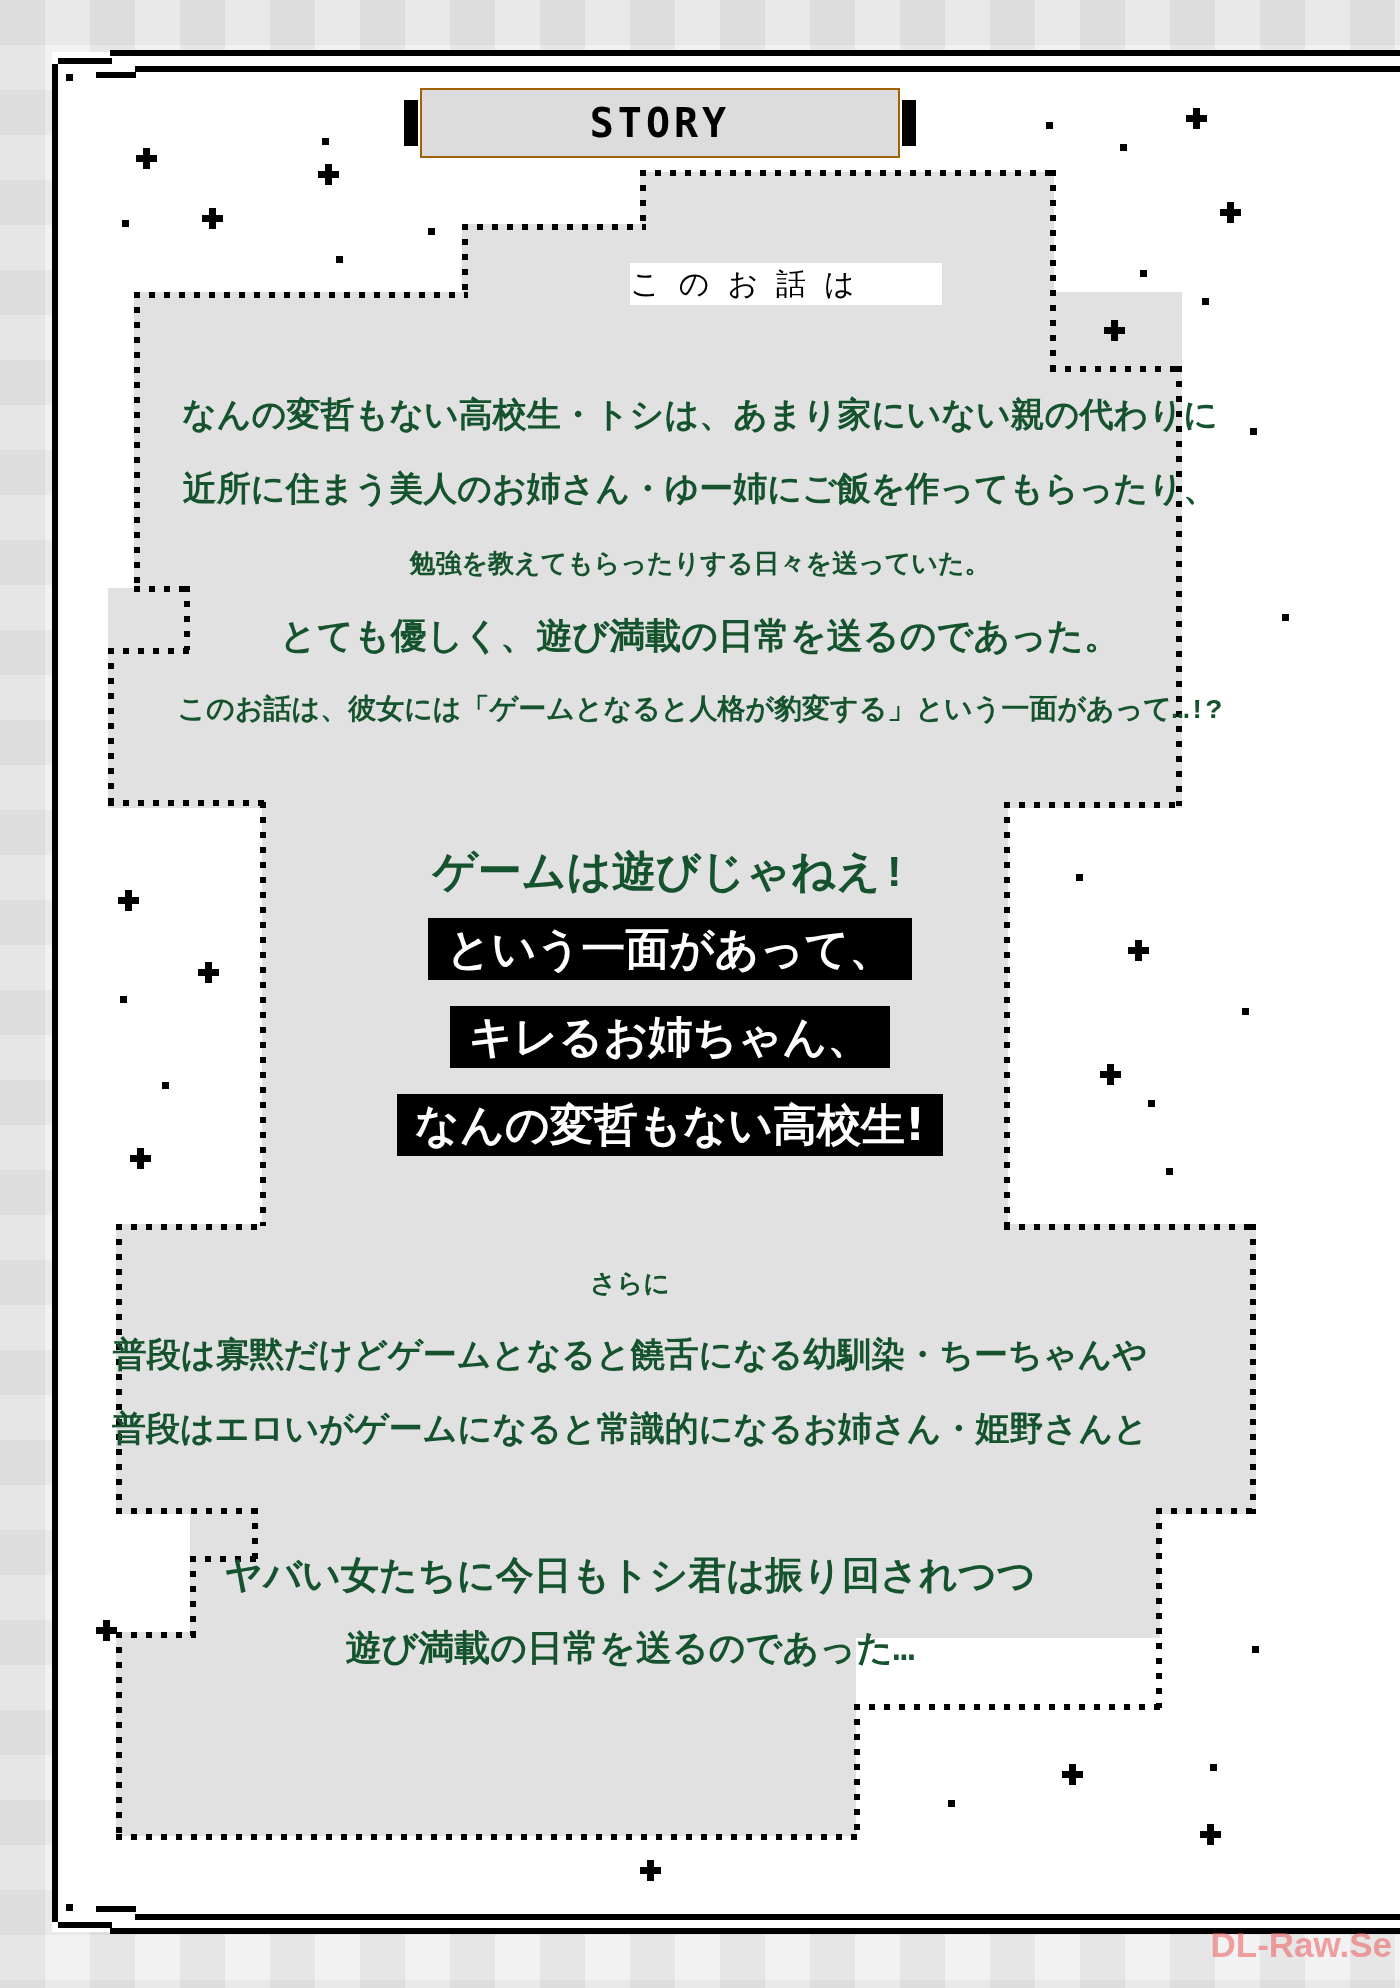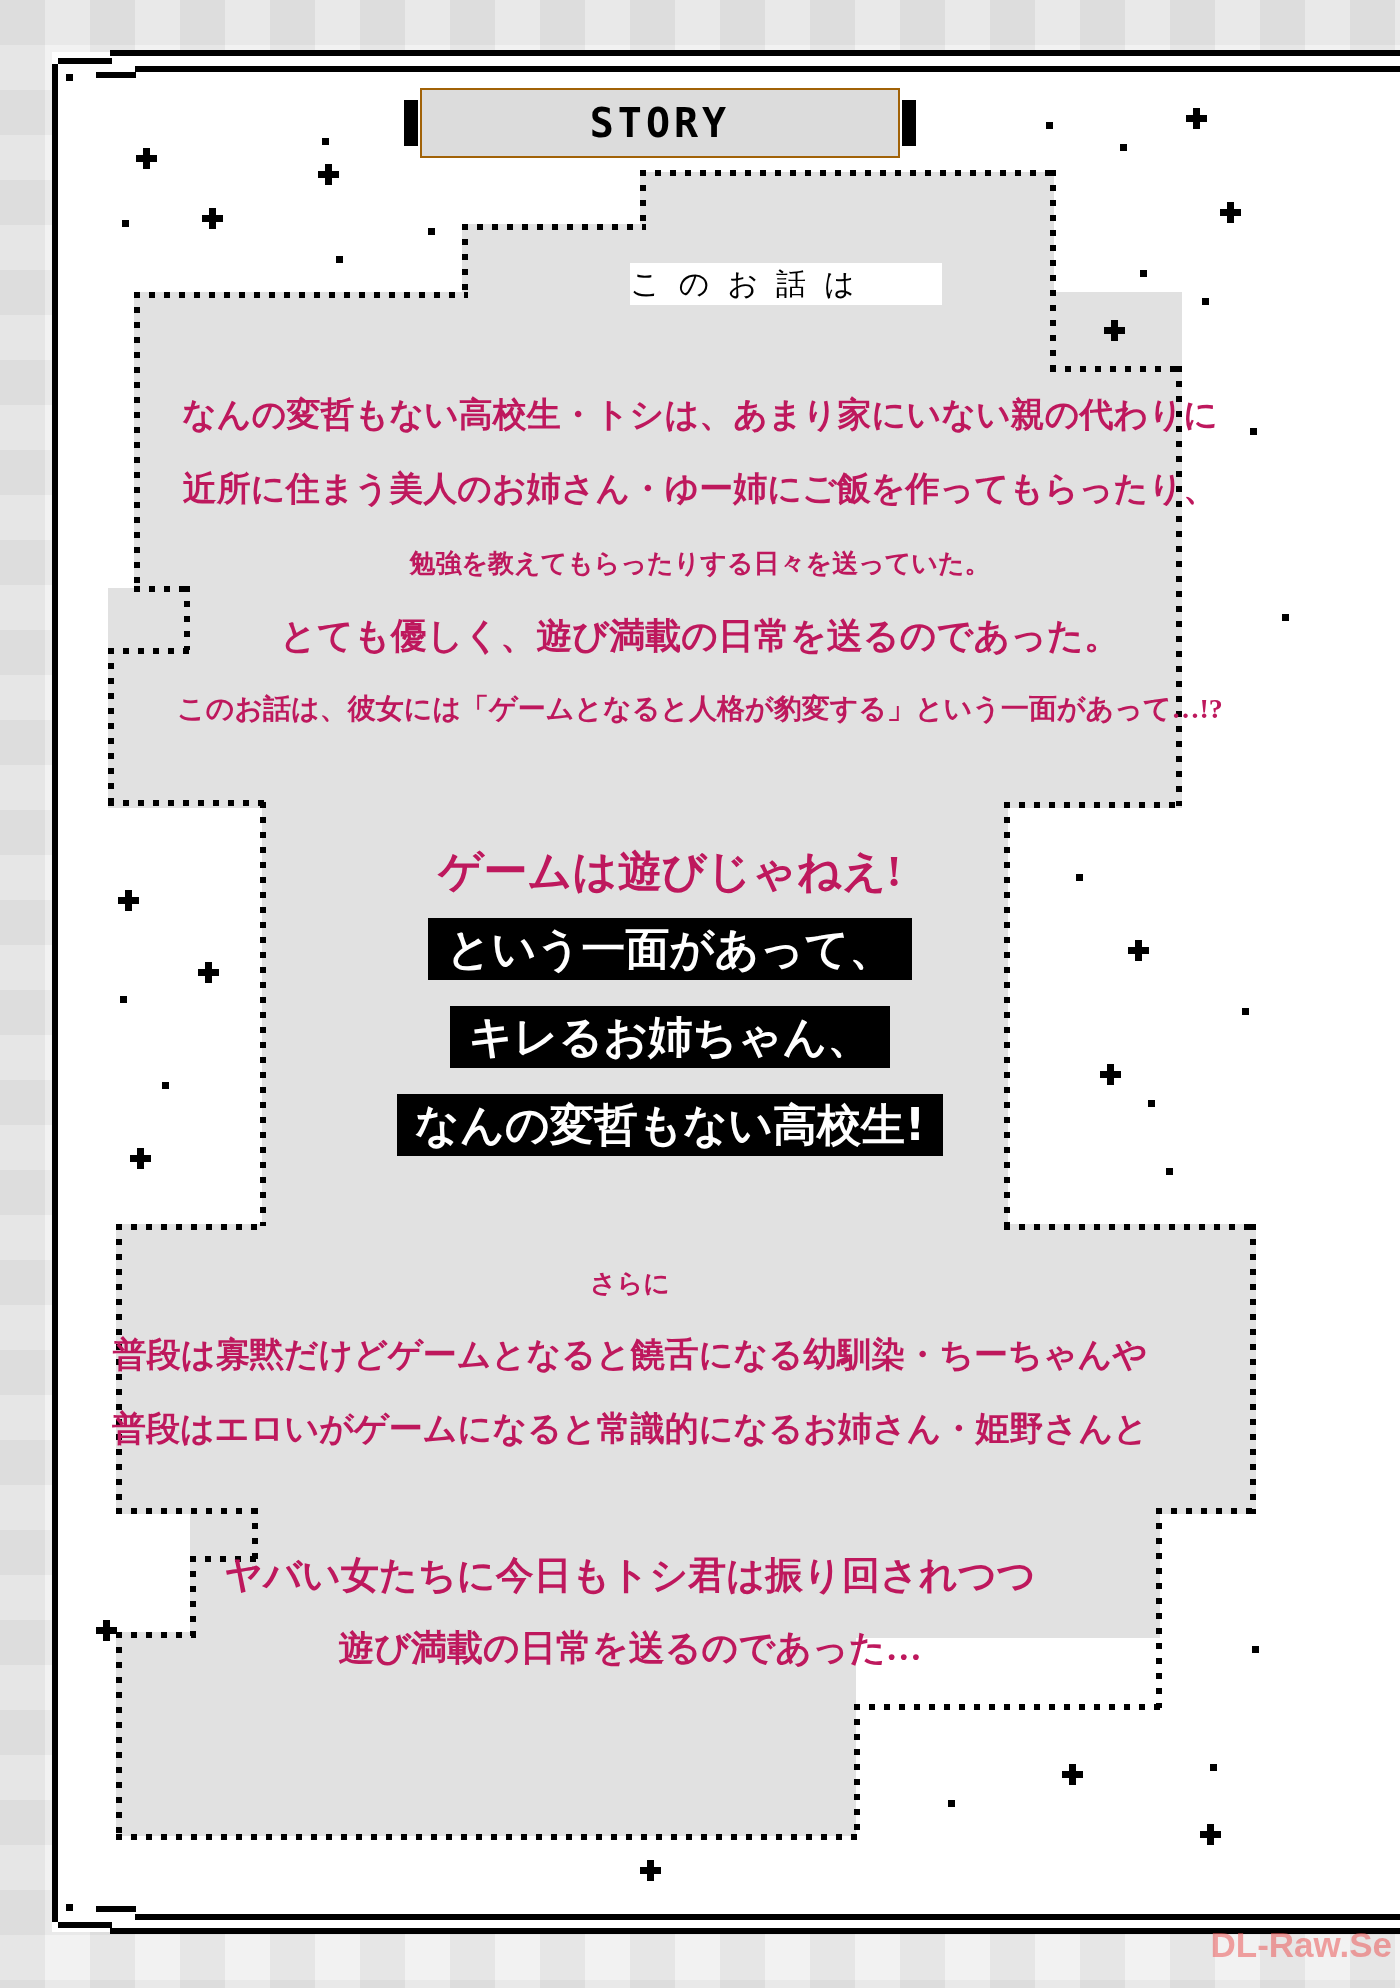--- a/index.html
+++ b/index.html
@@ -33,22 +33,22 @@
     background:#dcdcdc; border:2px solid #a16207; box-sizing:border-box; z-index:6;
     display:flex; align-items:center; justify-content:center; }
   .banner-cap { position:absolute; top:100px; width:14px; height:46px; background:#000; z-index:6; }
   .banner-title { font-family:"DejaVu Sans Mono", monospace; font-weight:bold;
     font-size:40px; letter-spacing:4px; color:#000; }
 
   .label-box { position:absolute; left:630px; top:248px; width:312px; height:42px;
     background:#fff; z-index:6; display:flex; align-items:center; justify-content:flex-start;margin-top:15px; }
   .label-text { font-size:30px; letter-spacing:18px; color:#000; font-family:"DejaVu Sans Mono", monospace; }
 
-  .txt { position:absolute; left:0; width:1400px; text-align:center; z-index:7; color:#be185d;
-    font-weight:bold; white-space:nowrap; font-family:Liberation Serif, serif; }
+  .txt { position:absolute; left:0; width:1400px; text-align:center; z-index:7; color:#14532d;
+    font-weight:bold; white-space:nowrap; font-family:Liberation Mono, monospace; }
   .hl-wrap { position:absolute; left:0; width:1400px; text-align:center; z-index:7; }
   .hl { display:inline-block; background:#000; color:#fff; font-weight:bold;
     padding:4px 18px; font-size:44px; line-height:54px; }
   .watermark { position:absolute; right:8px; top:1925px; z-index:8; font-family:"Liberation Sans", sans-serif;
     font-weight:bold; font-size:35px; color:rgba(235,90,90,0.55); }
 </style>
 </head>
 <body>
 
 <div class="mosaic"></div>

